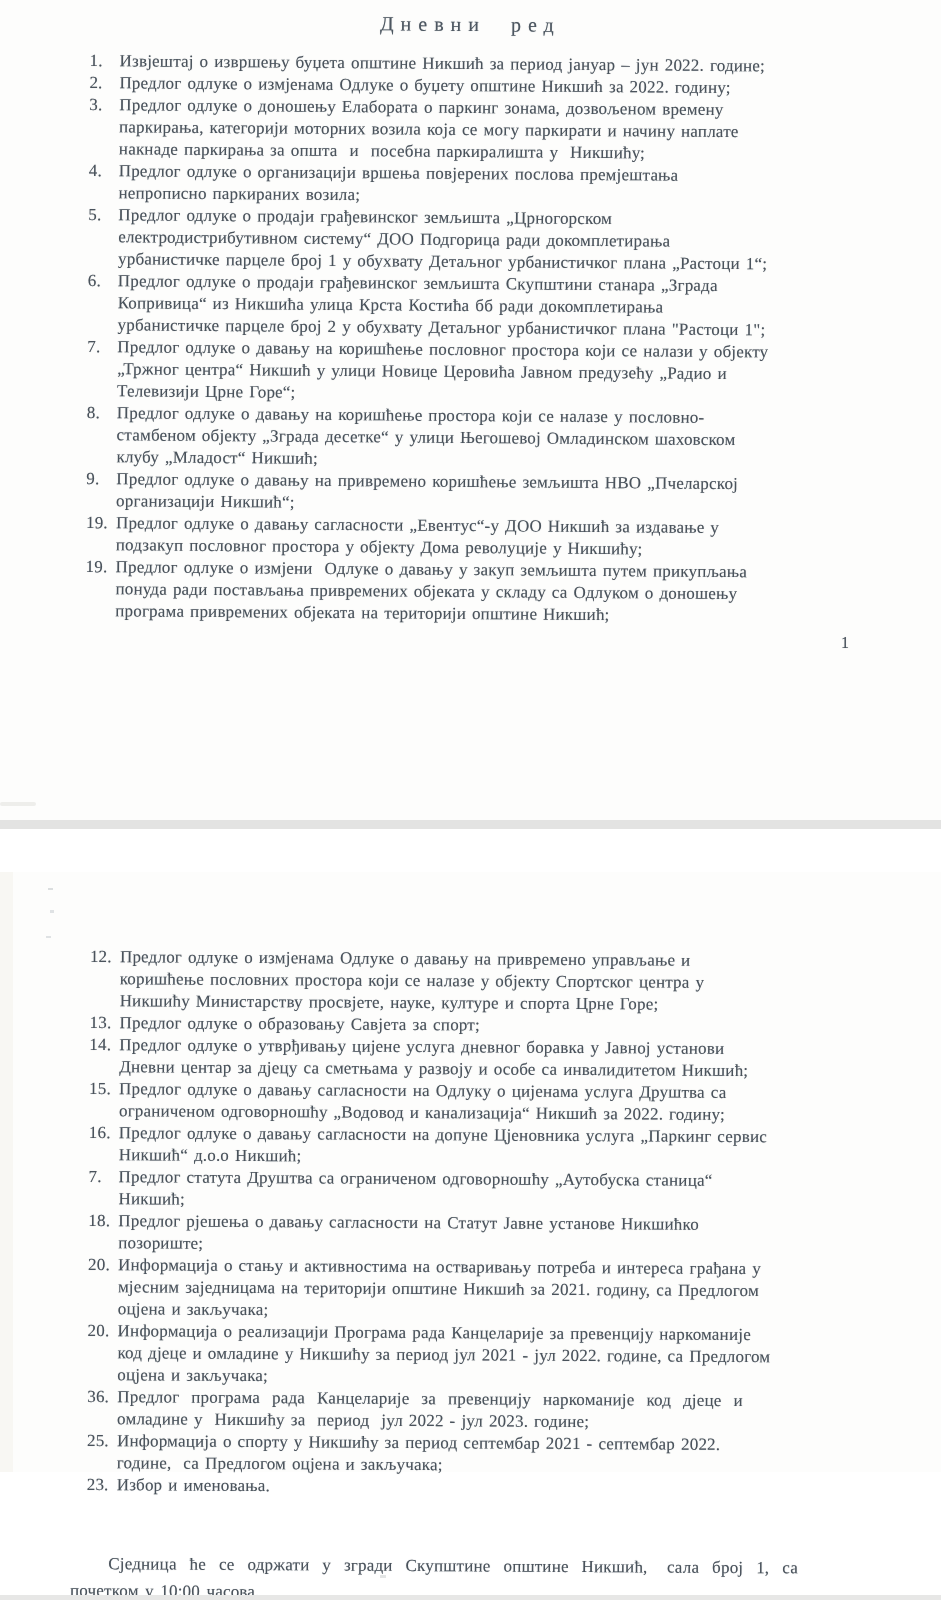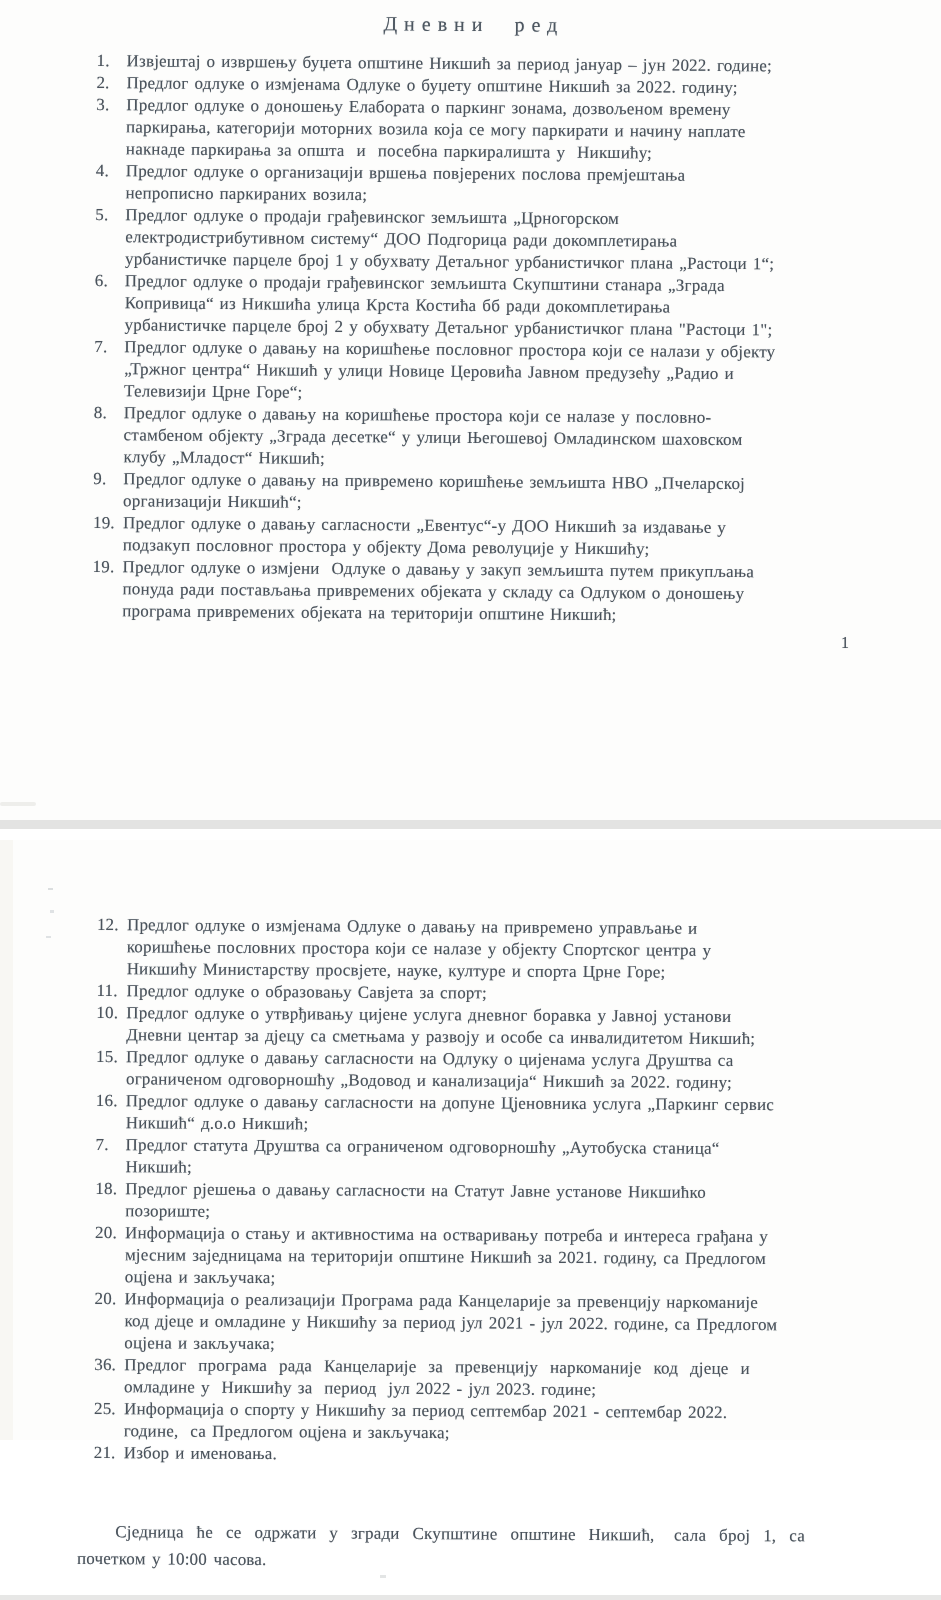--- a/index.html
+++ b/index.html
@@ -15,24 +15,23 @@
     background: #ffffff;
     font-family: "Liberation Serif", "DejaVu Serif", serif;
     color: #4a535c;
   }
   
   .page {
     position: absolute;
     left: 0;
     right: 0;
     background: #fdfdfc;
-    padding-left: 7px;
   }
   .page-1 { top: 0; height: 820px; }
-  .page-2 { top: 840px; height: 600px; }
+  .page-2 { top: 872px; height: 600px; }
   .page-gap {
     position: absolute;
     top: 820px;
     left: 0;
     right: 0;
     height: 9px;
     background: #e3e3e2;
   }
   .bottom-strip {
     position: absolute;
@@ -186,25 +185,25 @@
     <div class="edge-tint"></div>
     <div class="tilt-2">
       <ol class="items">
           <li class="item">
             <span class="num">12.</span>
             <span class="txt">Предлог одлуке о измјенама Одлуке о давању на привремено управљање и
 коришћење пословних простора који се налазе у објекту Спортског центра у
 Никшићу Министарству просвјете, науке, културе и спорта Црне Горе;</span>
           </li>
           <li class="item">
-            <span class="num">11.</span>
+            <span class="num">13.</span>
             <span class="txt">Предлог одлуке о образовању Савјета за спорт;</span>
           </li>
           <li class="item">
-            <span class="num">10.</span>
+            <span class="num">14.</span>
             <span class="txt">Предлог одлуке о утврђивању цијене услуга дневног боравка у Јавној установи
 Дневни центар за дјецу са сметњама у развоју и особе са инвалидитетом Никшић;</span>
           </li>
           <li class="item">
             <span class="num">15.</span>
             <span class="txt">Предлог одлуке о давању сагласности на Одлуку о цијенама услуга Друштва са
 ограниченом одговорношћу „Водовод и канализација“ Никшић за 2022. годину;</span>
           </li>
           <li class="item">
             <span class="num">16.</span>
@@ -237,21 +236,21 @@
             <span class="num">36.</span>
             <span class="txt">Предлог  програма  рада  Канцеларије  за  превенцију  наркоманије  код  дјеце  и
 омладине у  Никшићу за  период  јул 2022 - јул 2023. године;</span>
           </li>
           <li class="item">
             <span class="num">25.</span>
             <span class="txt">Информација о спорту у Никшићу за период септембар 2021 - септембар 2022.
 године,  са Предлогом оцјена и закључака;</span>
           </li>
           <li class="item">
-            <span class="num">21.</span>
+            <span class="num">23.</span>
             <span class="txt">Избор и именовања.</span>
           </li>
         </ol>
       <p class="closing">Сједница  ће  се  одржати  у  згради  Скупштине  општине  Никшић,   сала  број  1,  са
 почетком у 10:00 часова.</p>
     </div>
   </section>
 
   <div class="artifact artifact-dash-1"></div>
   <div class="artifact artifact-dash-2"></div>

